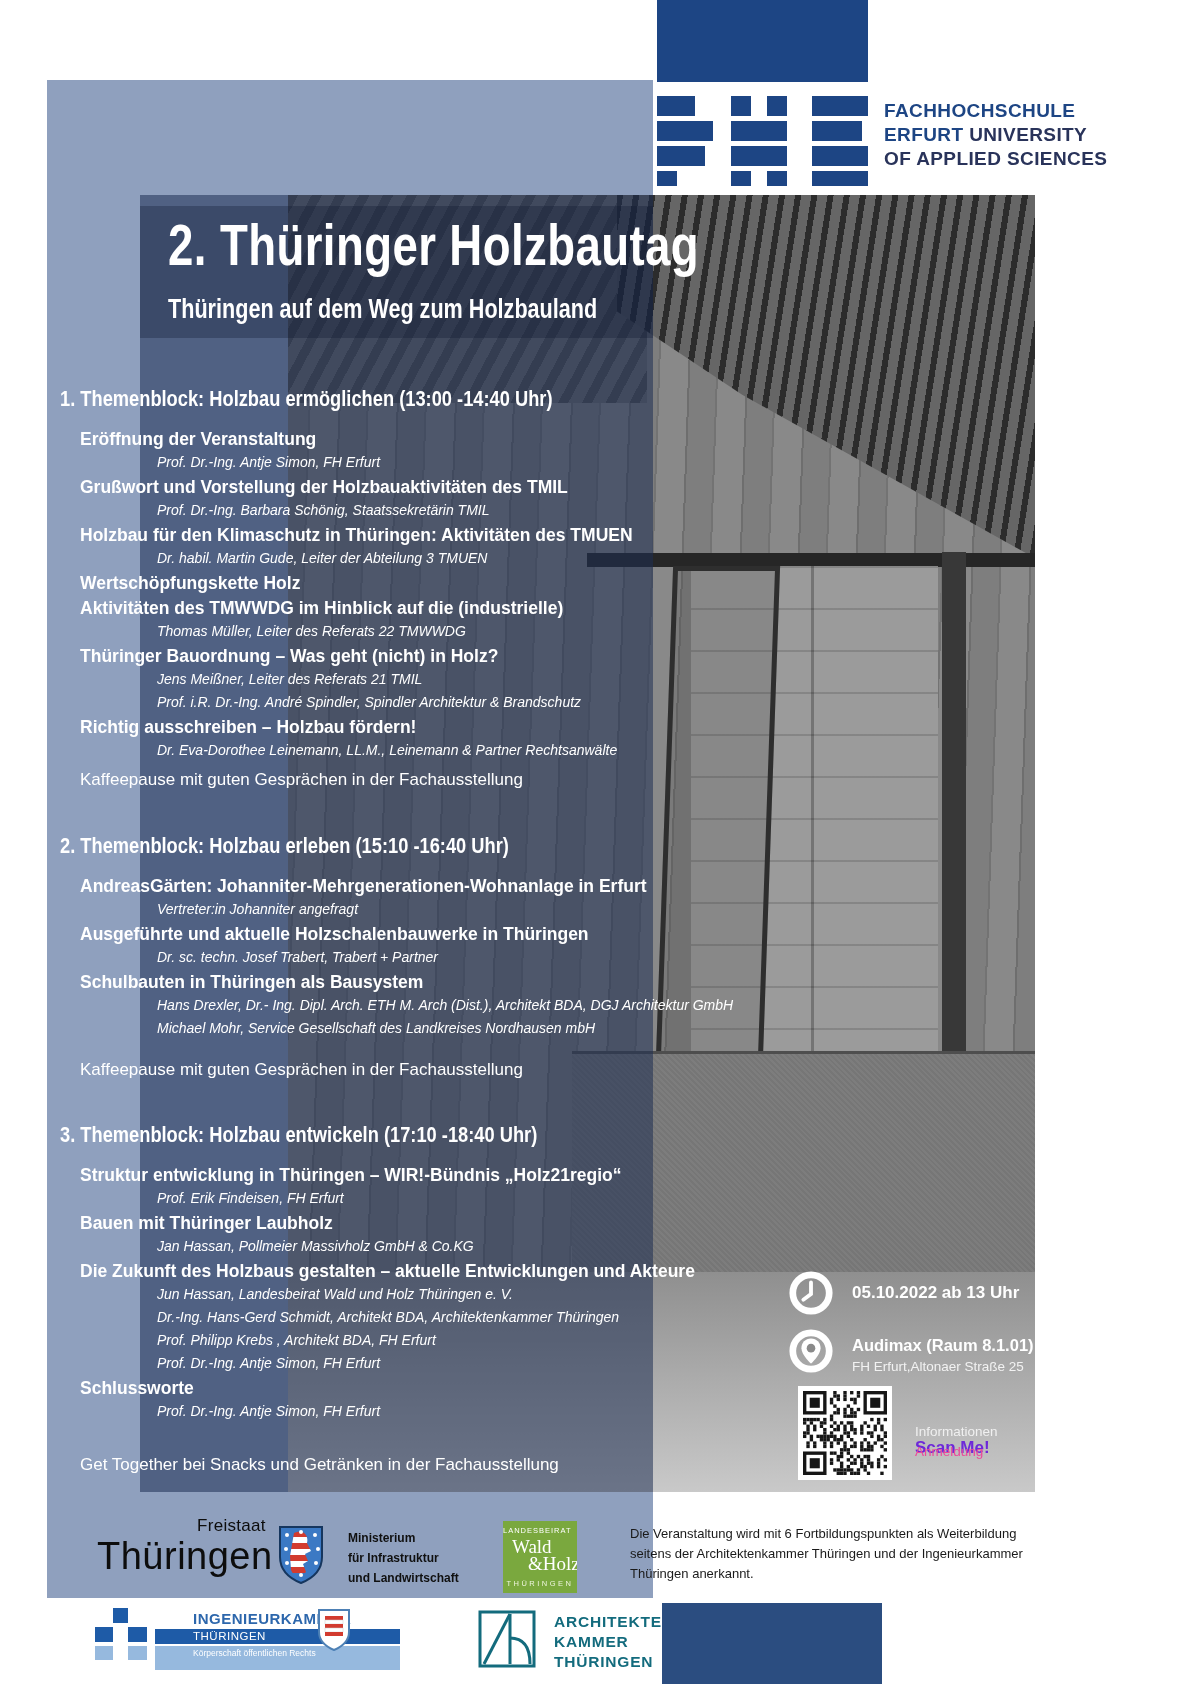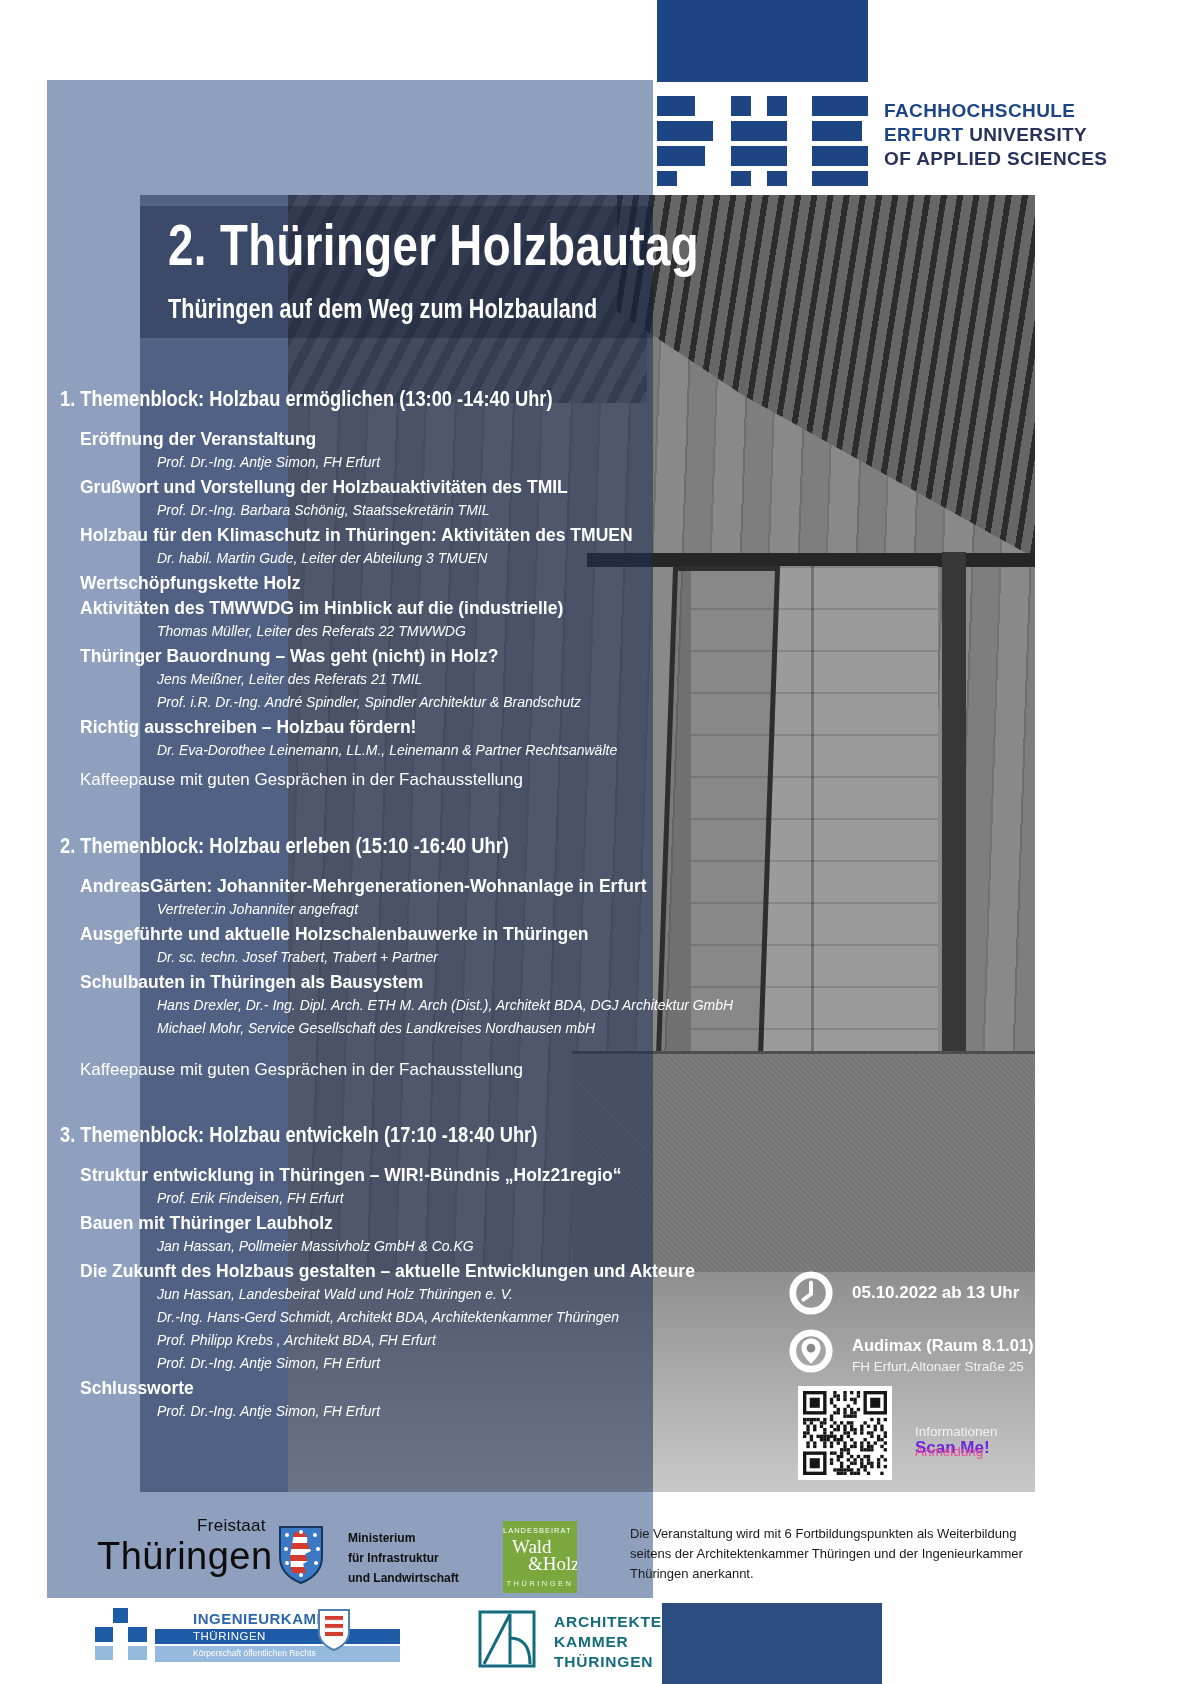--- a/index.html
+++ b/index.html
@@ -87,21 +87,21 @@
   
   .disclaimer{position:absolute;left:630px;top:1524px;font-size:13px;color:#1a1a1a;line-height:20px;white-space:nowrap;}
   .ik-logo{position:absolute;left:95px;top:1608px;width:310px;height:56px;}
   .ik-sym-sq{position:absolute;left:18px;top:0;width:15px;height:15px;background:#1e5ba7;}
   .ik-sym-bar1{position:absolute;left:0;top:19px;width:52px;height:15px;background:#1e5ba7;}
   .ik-sym-bar2{position:absolute;left:0;top:38px;width:52px;height:14px;background:#96b9de;}
   .ik-sym-slot{position:absolute;left:18px;top:19px;width:15px;height:33px;background:#fff;}
   .ik-t1{position:absolute;left:98px;top:2px;color:#2d67ac;font-weight:bold;font-size:15px;letter-spacing:.5px;}
   .ik-bar-navy{position:absolute;left:60px;top:21px;width:245px;height:15px;background:#1e5ba7;}
   .ik-t2{position:absolute;left:38px;top:1px;color:#fff;font-size:11.5px;letter-spacing:.5px;}
-  .ik-bar-light{position:absolute;left:60px;top:38px;width:245px;height:16px;background:#96b9de;}
+  .ik-bar-light{position:absolute;left:60px;top:38px;width:245px;height:24px;background:#96b9de;}
   .ik-t3{position:absolute;left:38px;top:2px;color:#fff;font-size:8.5px;}
   .ik-emblem{position:absolute;left:222px;top:0;width:34px;height:44px;}
   .ak-logo{position:absolute;left:478px;top:1610px;width:230px;height:60px;}
   .ak-text{position:absolute;left:76px;top:2px;color:#136b7d;font-weight:bold;font-size:15.5px;line-height:20px;letter-spacing:.8px;}
   .dark-rect{position:absolute;left:662px;top:1603px;width:220px;height:81px;background:#2b4d80;}
 </style>
 </head>
 <body>
 
 <div class="page">
@@ -194,20 +194,21 @@
         <div class="row-speaker">Jun Hassan, Landesbeirat Wald und Holz Thüringen e. V.</div>
         <div class="row-speaker">Dr.-Ing. Hans-Gerd Schmidt, Architekt BDA, Architektenkammer Thüringen</div>
         <div class="row-speaker">Prof. Philipp Krebs , Architekt BDA, FH Erfurt</div>
         <div class="row-speaker">Prof. Dr.-Ing. Antje Simon, FH Erfurt</div>
         <div class="row-title">Schlussworte</div>
         <div class="row-speaker">Prof. Dr.-Ing. Antje Simon, FH Erfurt</div>
       </div>
     </div>
   <div class="note note1">Kaffeepause mit guten Gesprächen in der Fachausstellung</div>
   <div class="note note2">Kaffeepause mit guten Gesprächen in der Fachausstellung</div>
+  <div class="note note3">Get Together bei Snacks und Getränken in der Fachausstellung</div>
 
   <div class="info-icon icon-clock">
     <svg width="46" height="46" viewBox="0 0 48 48">
       <circle cx="24" cy="24" r="19" stroke="#ffffff" stroke-width="7" fill="none"></circle>
       <path d="M24 13 V25 L16 31" stroke="#ffffff" stroke-width="4" fill="none" stroke-linecap="round"></path>
     </svg>
   </div>
   <div class="info-date">05.10.2022 ab 13 Uhr</div>
   <div class="info-icon icon-pin">
     <svg width="46" height="46" viewBox="0 0 48 48">

